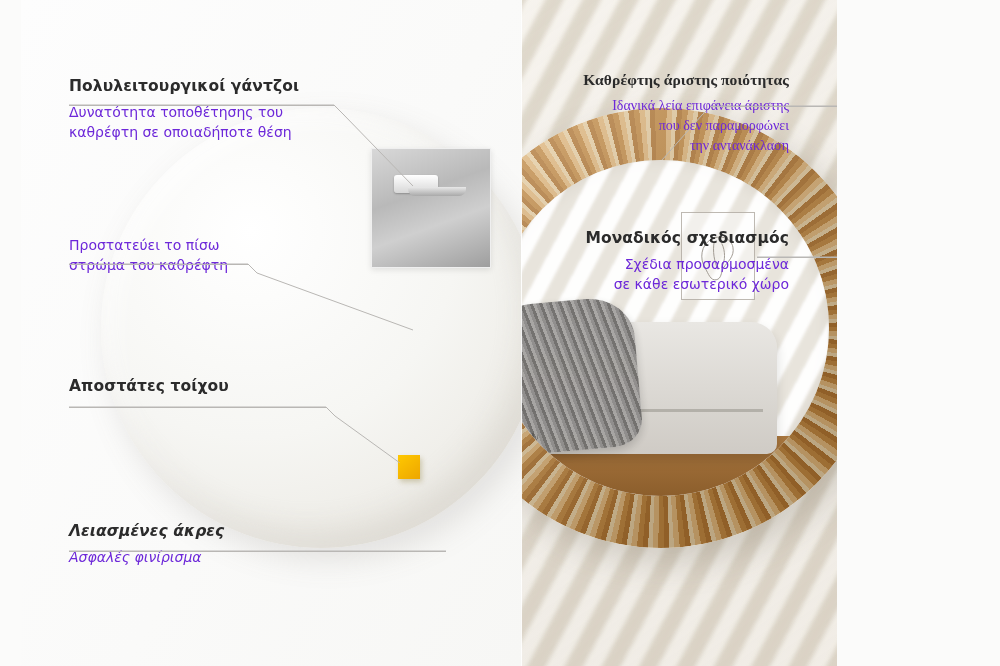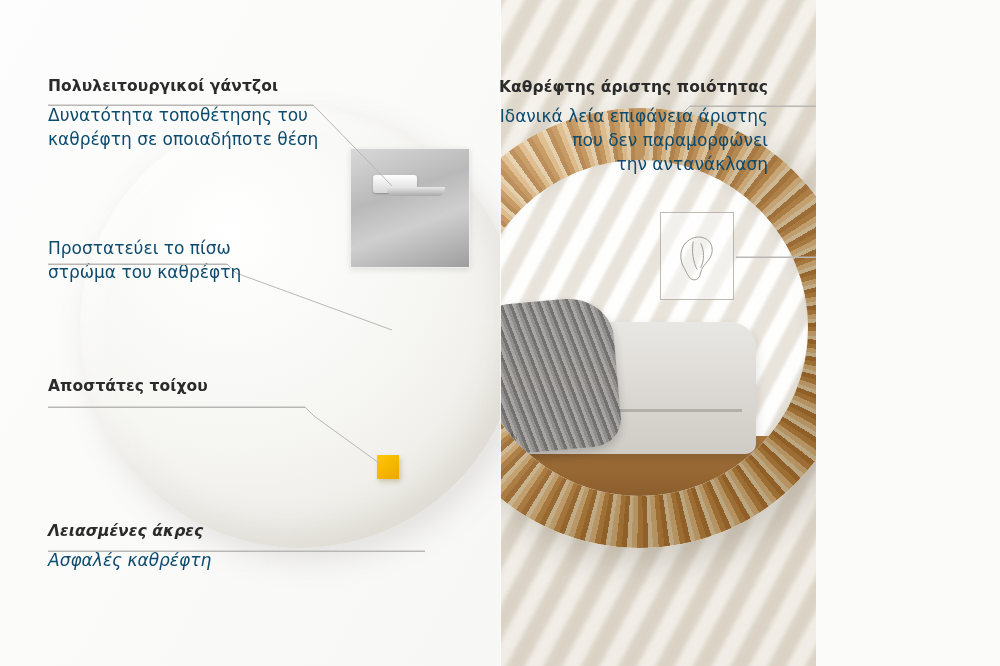--- a/index.html
+++ b/index.html
@@ -1,21 +1,21 @@
 <!DOCTYPE html>
 <html><head>
 <meta charset="utf-8">
 <style>
   * { margin:0; padding:0; box-sizing:border-box; }
   html,body { width:1000px; height:666px; overflow:hidden; }
   body {
     font-family:"DejaVu Sans","Liberation Sans",sans-serif;
     background:#fbfbfa;
   }
-  #stage { position:relative; width:816px; height:666px; overflow:hidden; background:#fbfbfb; }
+  #stage { position:relative; width:816px; height:666px; overflow:hidden; background:#fbfbfb;margin-left:21px; }
 
   
   .scene-right{
     position:absolute; left:500px; top:0; width:500px; height:666px;
     overflow:hidden;
     background:#efece6;
   }
   .wall-stripes{
     position:absolute; inset:-30% -30%;
     background:
@@ -163,21 +163,21 @@
     background:rgba(255,255,255,.9);
   }
 
   
   .callout{ position:absolute; }
   .callout h3{
     font-size:15.5px; font-weight:700; color:#2b2b2b;
     letter-spacing:.1px; white-space:nowrap; line-height:1.1;
   }
   .callout p{
-    font-size:17px; font-weight:400; color:#0c4a6e; line-height:1.42;
+    font-size:14px; font-weight:400; color:#6d28d9; line-height:1.42;
     margin-top:8px; white-space:pre-line;
   }
   .callout.left{ left:48px; text-align:left; }
   .callout.right{ right:48px; text-align:right; }
   .callout.right h3, .callout.right p{ text-align:right; }
 
   .rule{ position:absolute; height:1px; background:#b9b7b4; }
   .leader{ position:absolute; pointer-events:none; }
   .leader svg{ display:block; overflow:visible; }
 </style>
@@ -257,30 +257,35 @@
     <p>Προστατεύει το πίσω
 στρώμα του καθρέφτη</p>
   </div>
 
   <div class="callout left" style="top:378px;">
     <h3>Αποστάτες τοίχου</h3>
   </div>
 
   <div class="callout left" style="top:523px;font-style:italic;">
     <h3>Λειασμένες άκρες</h3>
-    <p>Ασφαλές καθρέφτη</p>
-  </div>
-
-  <div class="callout right" style="top:79px;">
+    <p>Ασφαλές φινίρισμα</p>
+  </div>
+
+  <div class="callout right" style="top:71px;font-family:Liberation Serif, serif;">
     <h3>Καθρέφτης άριστης ποιότητας</h3>
     <p>Ιδανικά λεία επιφάνεια άριστης
 που δεν παραμορφώνει
 την αντανάκλαση</p>
   </div>
 
+  <div class="callout right" style="top:230px;">
+    <h3>Μοναδικός σχεδιασμός</h3>
+    <p>Σχέδια προσαρμοσμένα
+σε κάθε εσωτερικό χώρο</p>
+  </div>
 
   <div class="rule" style="left:48px;top:105px;width:265px;"></div>
   <div class="rule" style="left:48px;top:264px;width:179px;"></div>
   <div class="rule" style="left:48px;top:407px;width:257px;"></div>
   <div class="rule" style="left:48px;top:551px;width:377px;"></div>
   <div class="rule" style="left:690px;top:106px;width:260px;"></div>
   <div class="rule" style="left:736px;top:257px;width:214px;"></div>
 
 </div>
 

